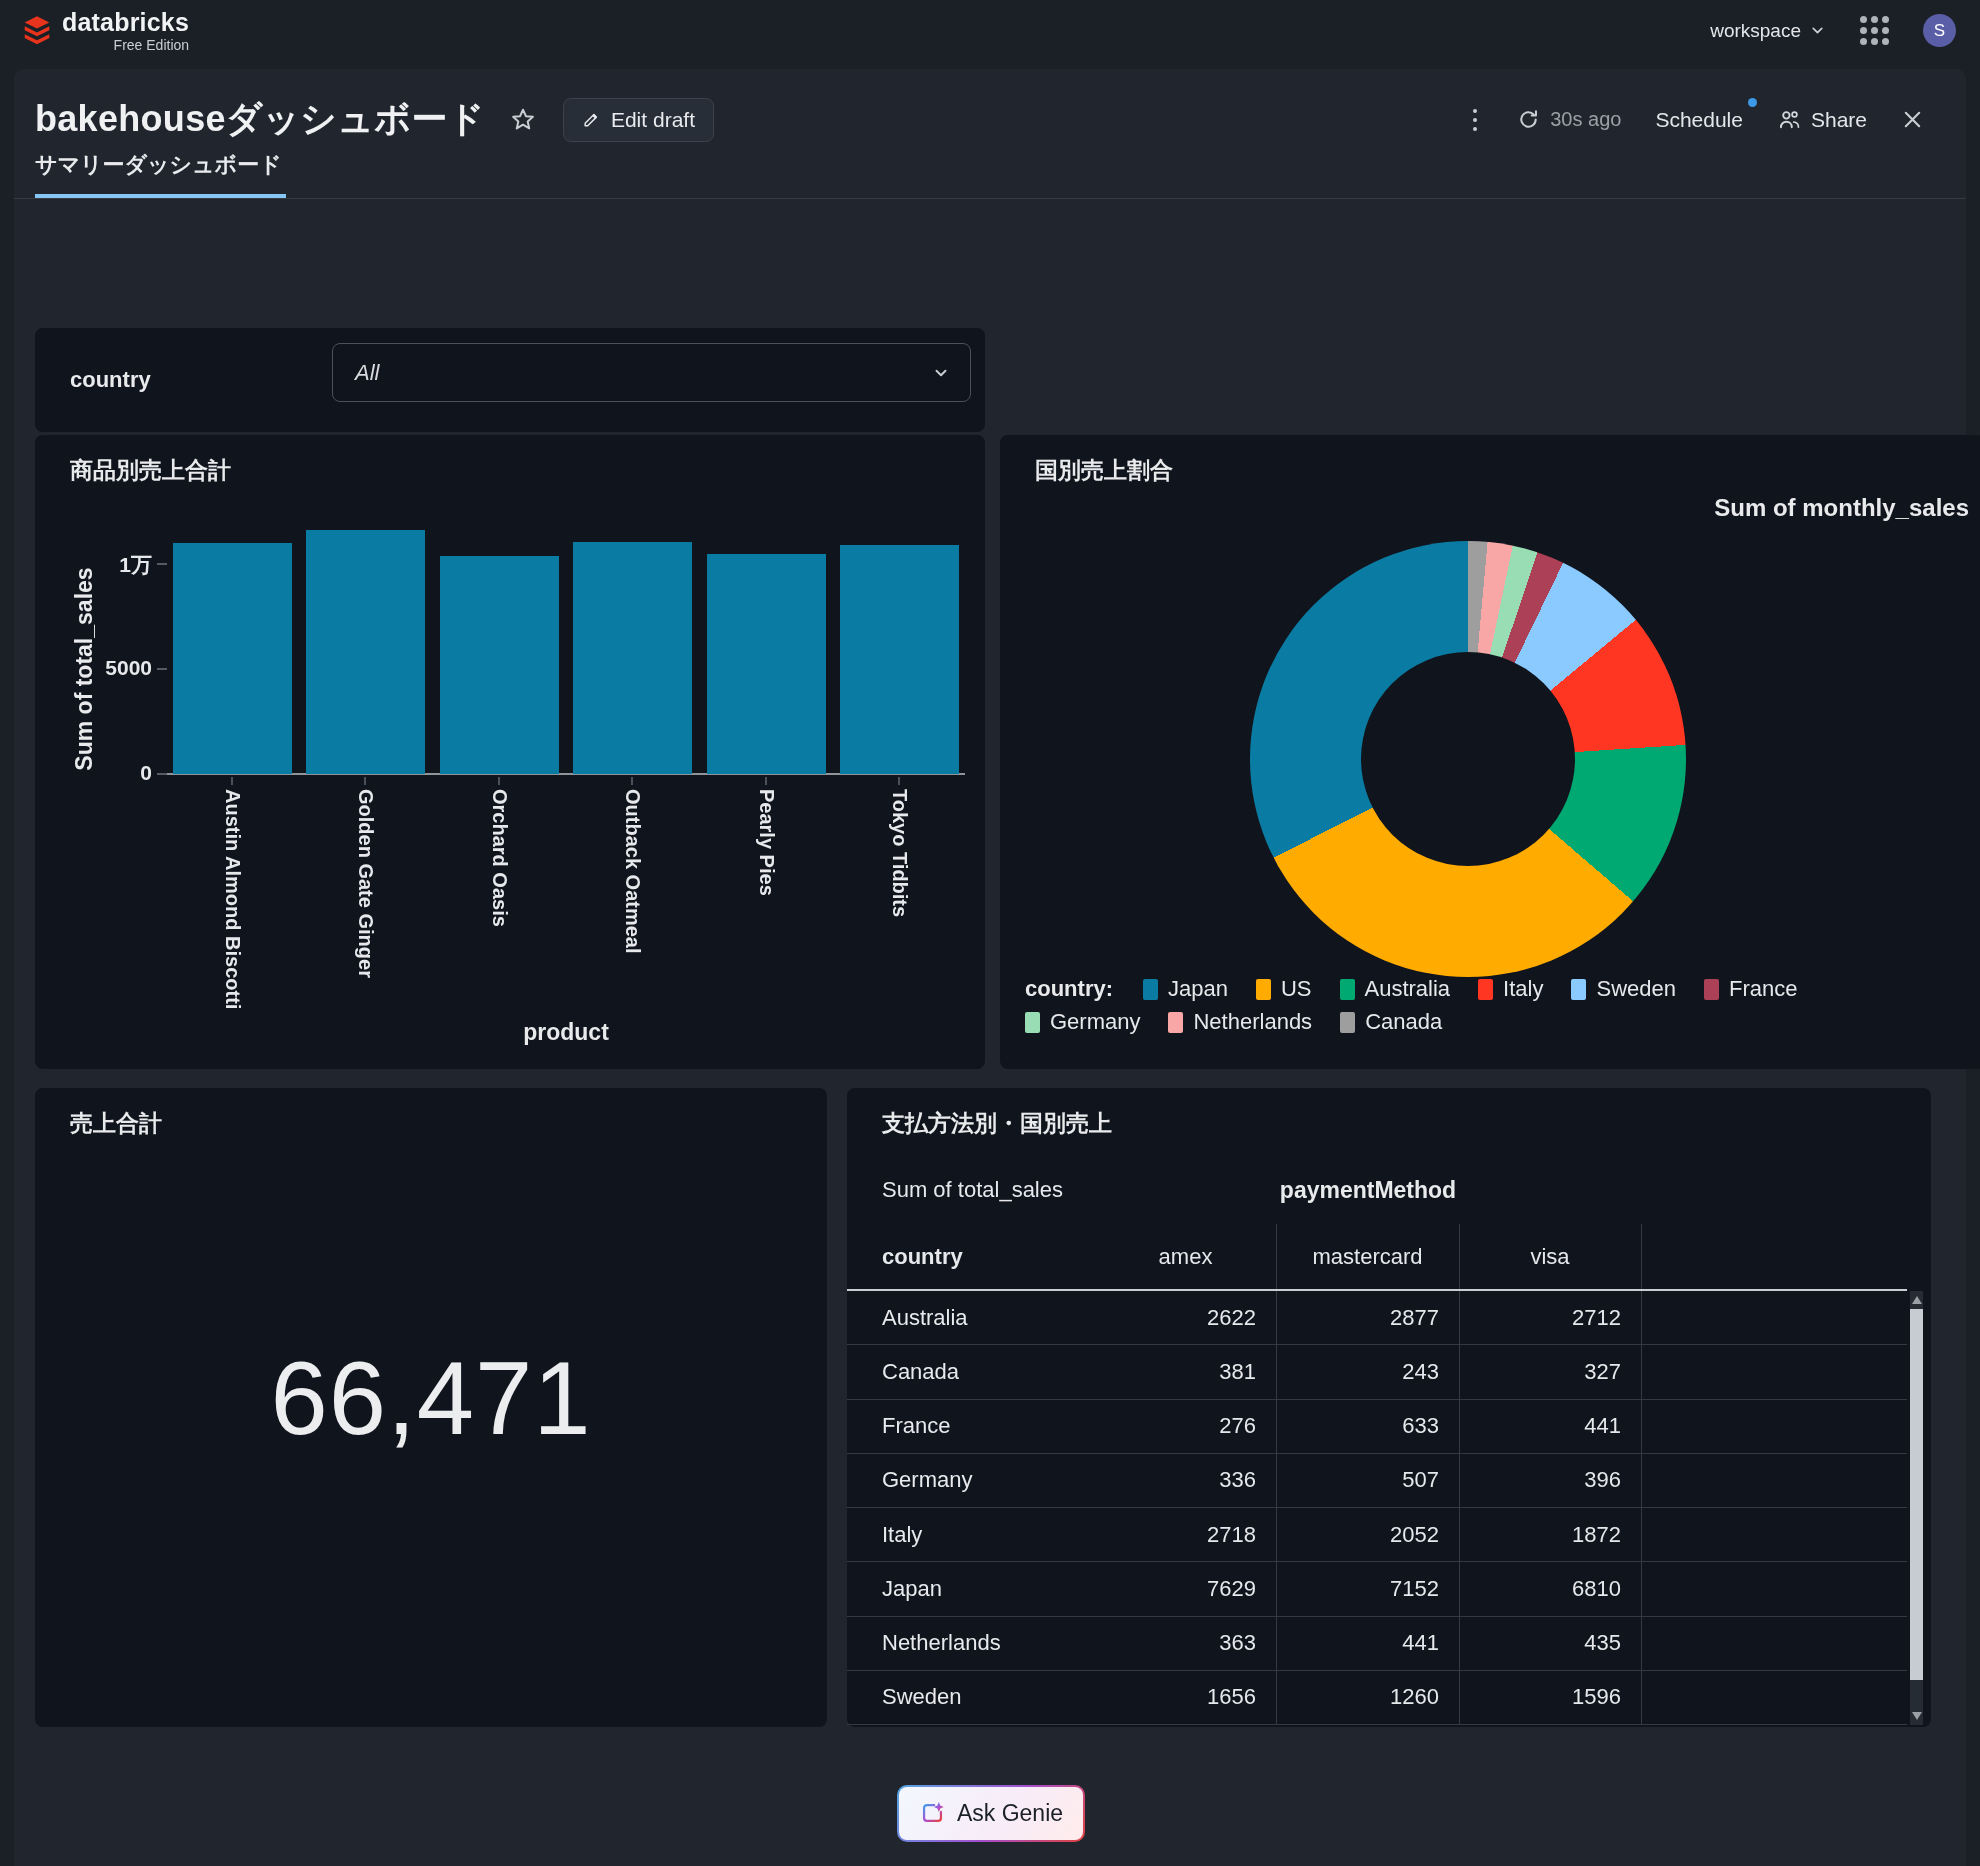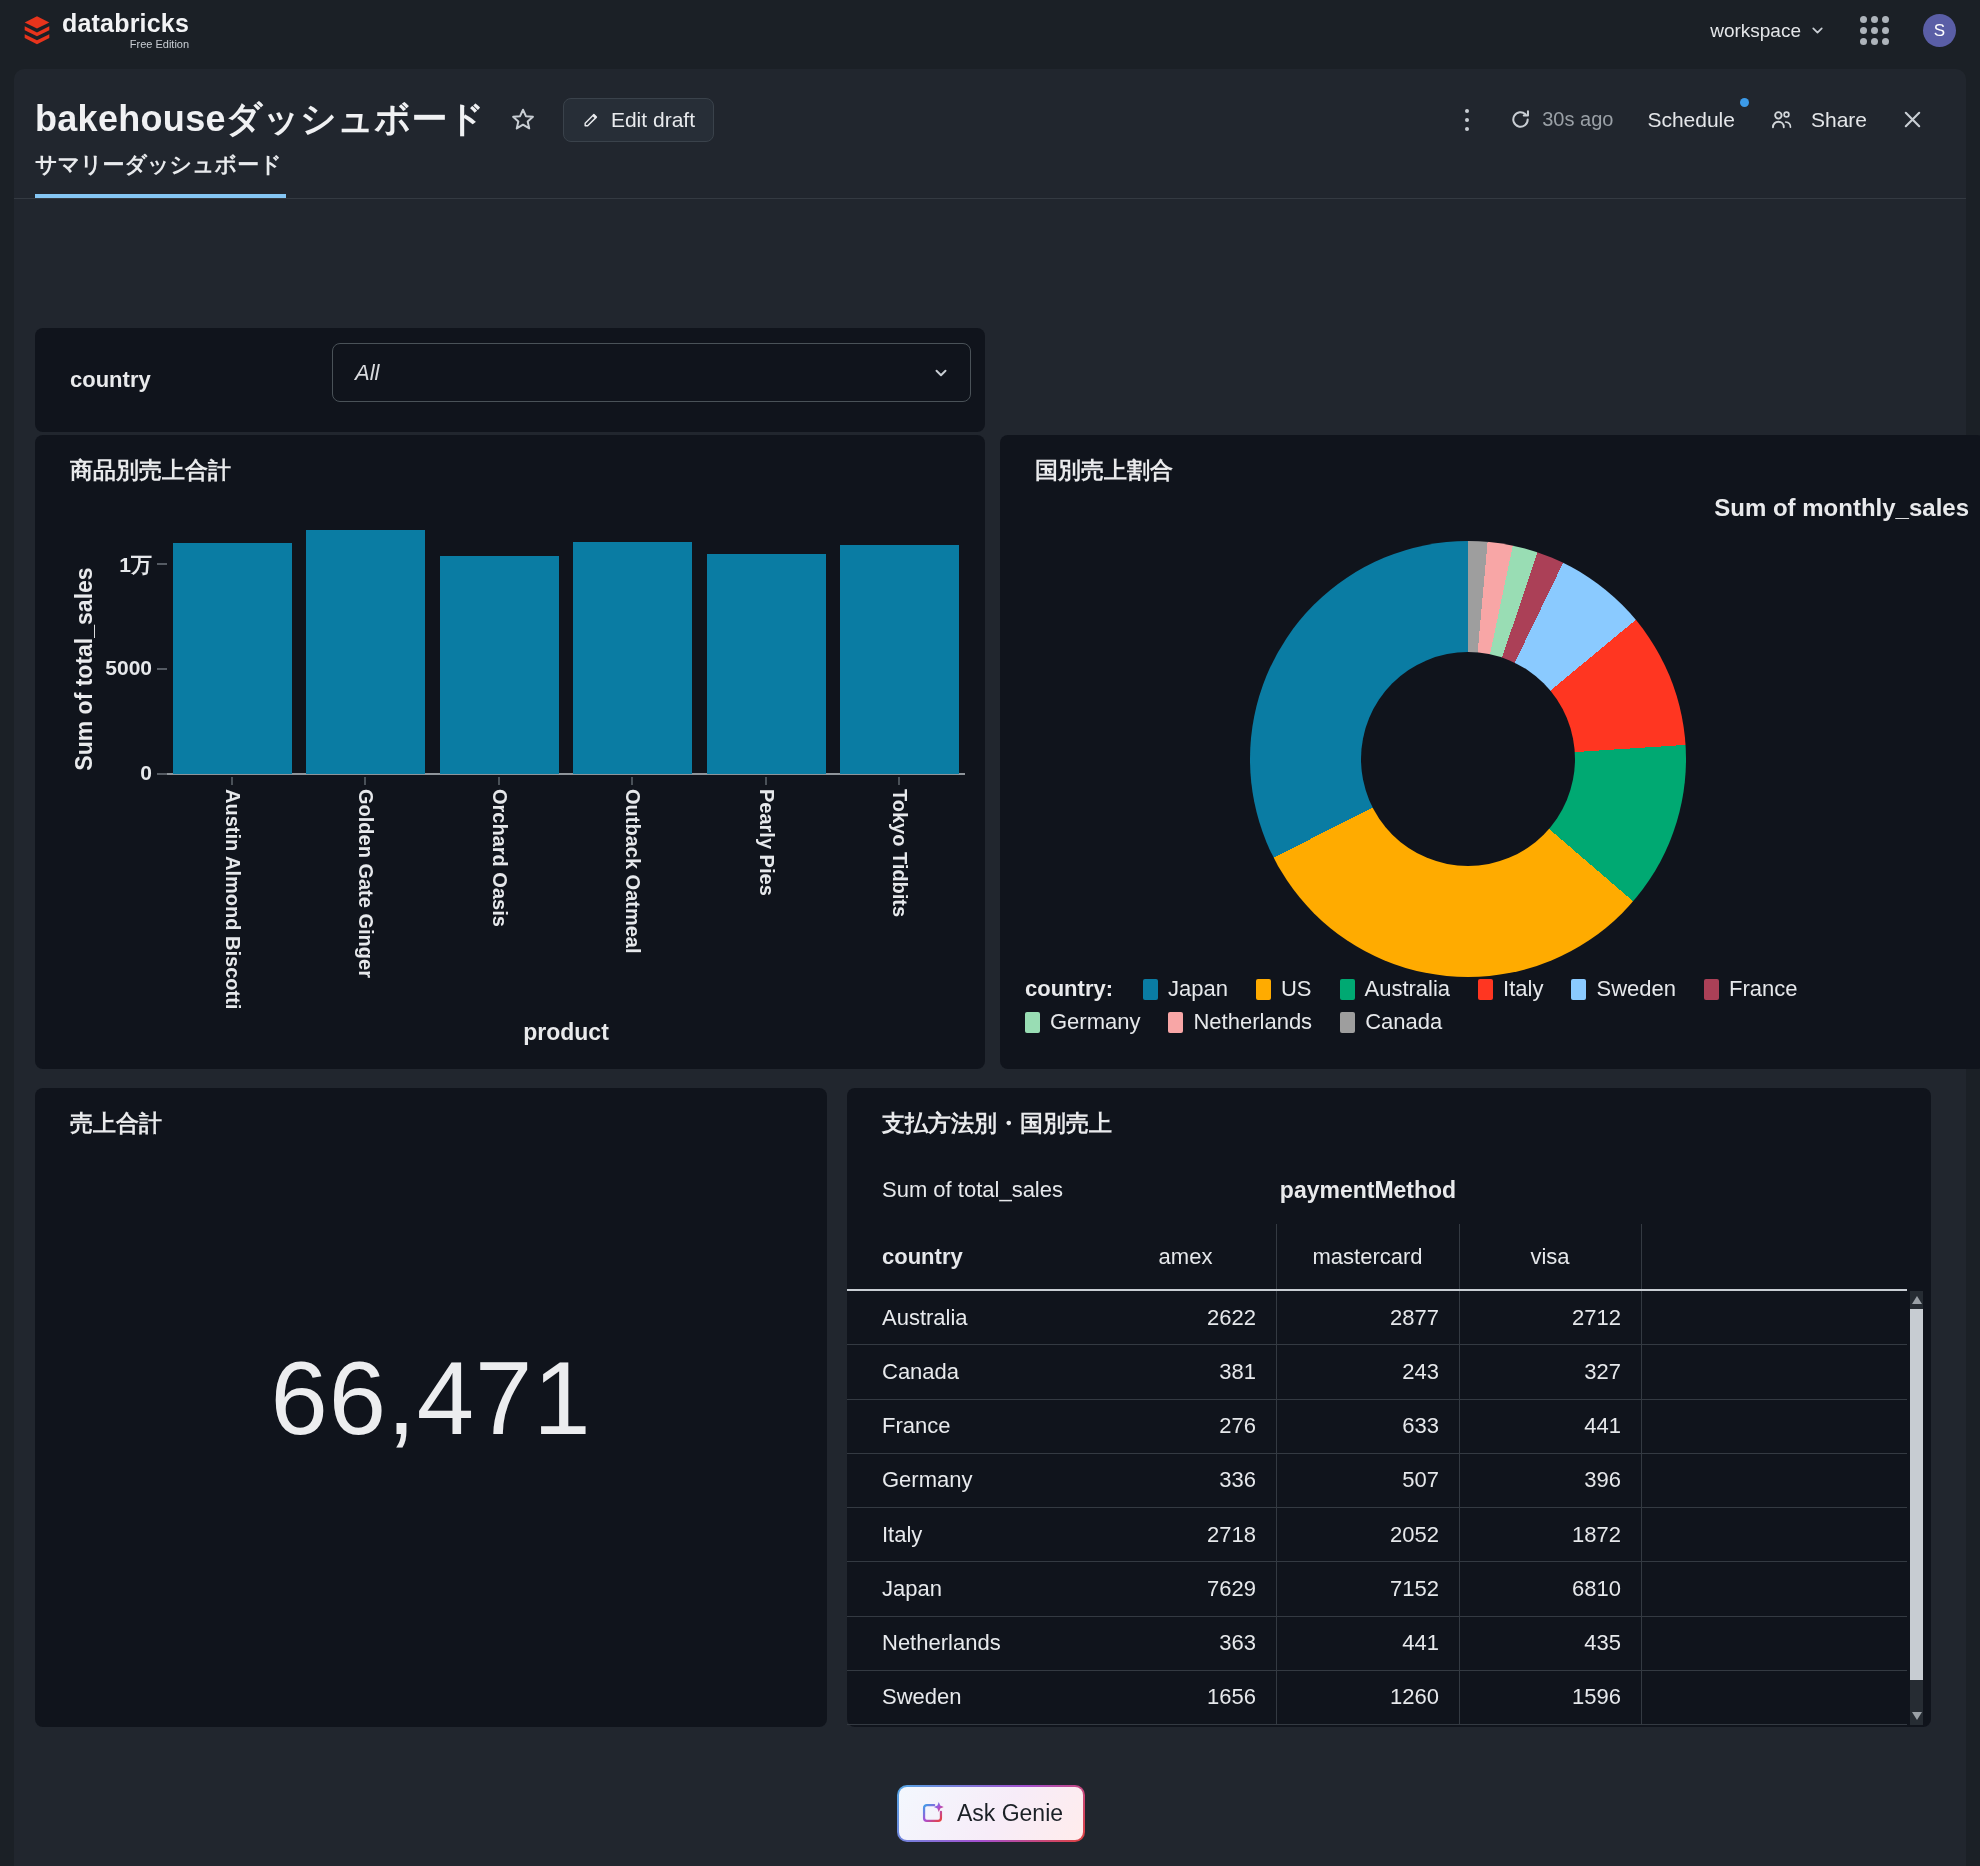--- a/index.html
+++ b/index.html
@@ -7,21 +7,21 @@
               font-family:"Liberation Sans","DejaVu Sans",sans-serif; color:#E8EAED; }
   body { position:relative; }
 
   
   .topbar { position:absolute; left:0; top:0; width:1980px; height:61px;
             display:flex; align-items:center; justify-content:space-between;
             padding:0 24px 0 22px; background:#1B2026; }
   .brand { display:flex; align-items:center; gap:10px; cursor:pointer; }
   .brand-text { display:flex; flex-direction:column; line-height:1; }
   .brand-name { font-size:25px; font-weight:bold; letter-spacing:0.2px; color:#F2F3F5; }
-  .brand-sub { font-size:11px; color:#C9CED4; align-self:flex-end; margin-top:3px; }
+  .brand-sub { font-size:14px; color:#C9CED4; align-self:flex-end; margin-top:3px; }
   .topbar-right { display:flex; align-items:center; gap:30px; }
   .workspace { display:flex; align-items:center; gap:8px; font-size:19px; color:#E4E6E9; cursor:pointer; }
   .grid-btn { display:grid; grid-template-columns:repeat(3,7px); grid-gap:4px; cursor:pointer; padding:4px; }
   .grid-btn span { width:7px; height:7px; border-radius:50%; background:#AEB4BB; }
   .avatar { width:33px; height:33px; border-radius:50%; background:#5A5EA6; color:#FFFFFF;
             display:flex; align-items:center; justify-content:center; font-size:17px; cursor:pointer; }
 
   
   .panel { position:absolute; left:14px; right:14px; top:69px; bottom:0;
            background:#21262E; border-radius:10px 10px 0 0; display:flex; flex-direction:column; }
@@ -33,21 +33,21 @@
               background:#272E37; border:1px solid #3A424B; border-radius:8px;
               font-size:21px; color:#E8EAED; cursor:pointer; margin-left:8px; }
   .hdr-spacer { flex:1; }
   .hdr-right { display:flex; align-items:center; gap:34px; }
   .kebab { display:flex; flex-direction:column; gap:5px; padding:6px; cursor:pointer; }
   .kebab i { width:4px; height:4px; border-radius:50%; background:#C9CED4; }
   .refresh-btn { display:flex; align-items:center; gap:10px; cursor:pointer; }
   .refresh-status { font-size:20px; color:#9AA0A6; }
   .schedule-btn { position:relative; font-size:21px; color:#E4E6E9; cursor:pointer; }
   .schedule-dot { position:absolute; top:-10px; right:-14px; width:9px; height:9px; border-radius:50%; background:#3C9AE8; }
-  .share-btn { display:flex; align-items:center; gap:17px; font-size:21px; color:#E4E6E9; cursor:pointer; }
+  .share-btn { display:flex; align-items:center; gap:9px; font-size:21px; color:#E4E6E9; cursor:pointer; }
 
   .tabs { display:flex; padding-left:21px; border-bottom:1px solid #343A42; height:53px; align-items:flex-end; }
   .tab { font-size:22px; font-weight:bold; color:#E8EAED; padding:0 4px 14px 0; min-width:228px;
          border-bottom:4px solid #85C6F4; cursor:pointer;text-align:center; }
 
   
   .dash { position:relative; flex:1; }
   .card { position:absolute; background:#10141C; border-radius:8px;padding-left:19px; }
   .card-title { position:absolute; left:35px; top:20px; font-size:23px; font-weight:bold; color:#E9EAEC; }
 

